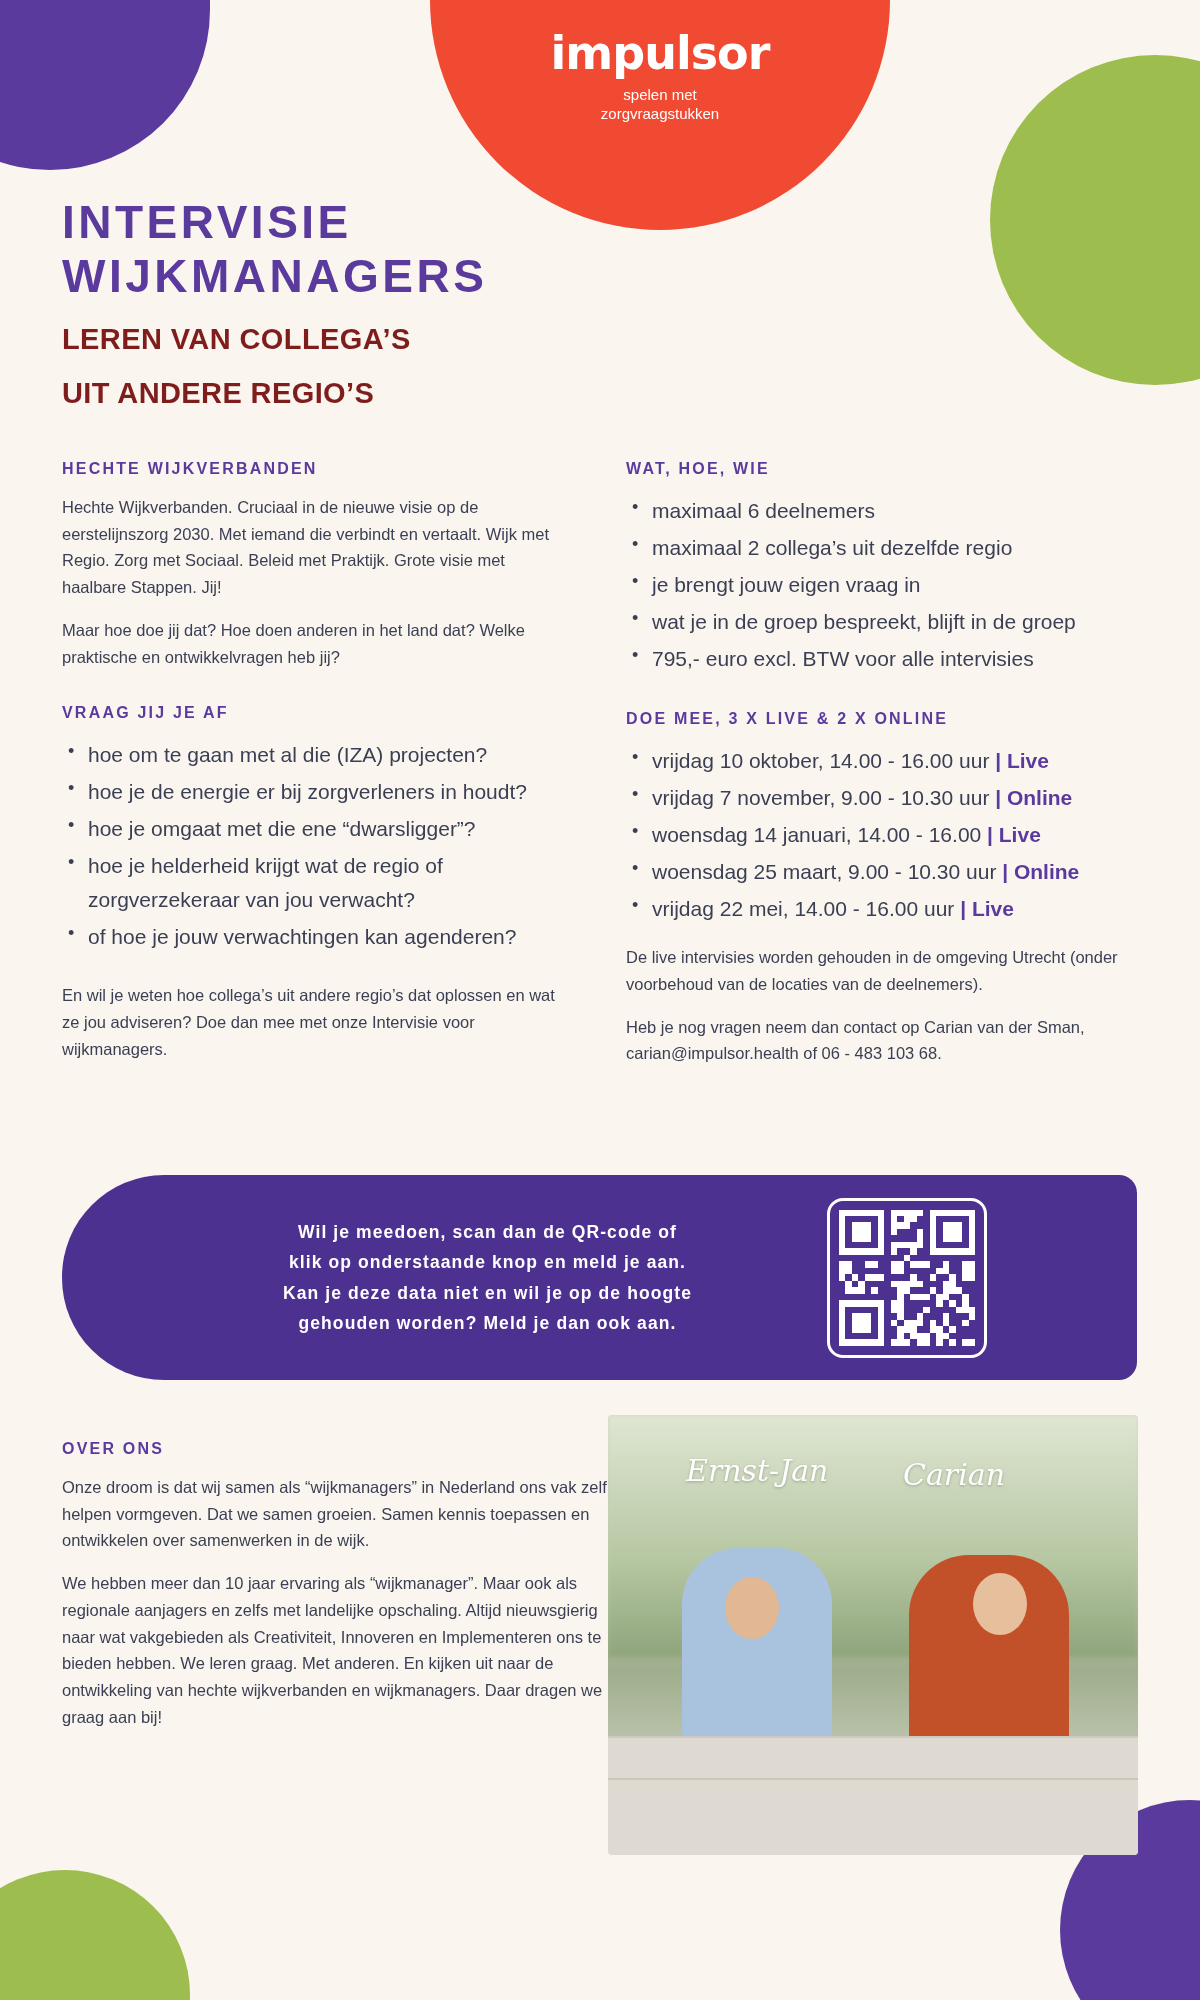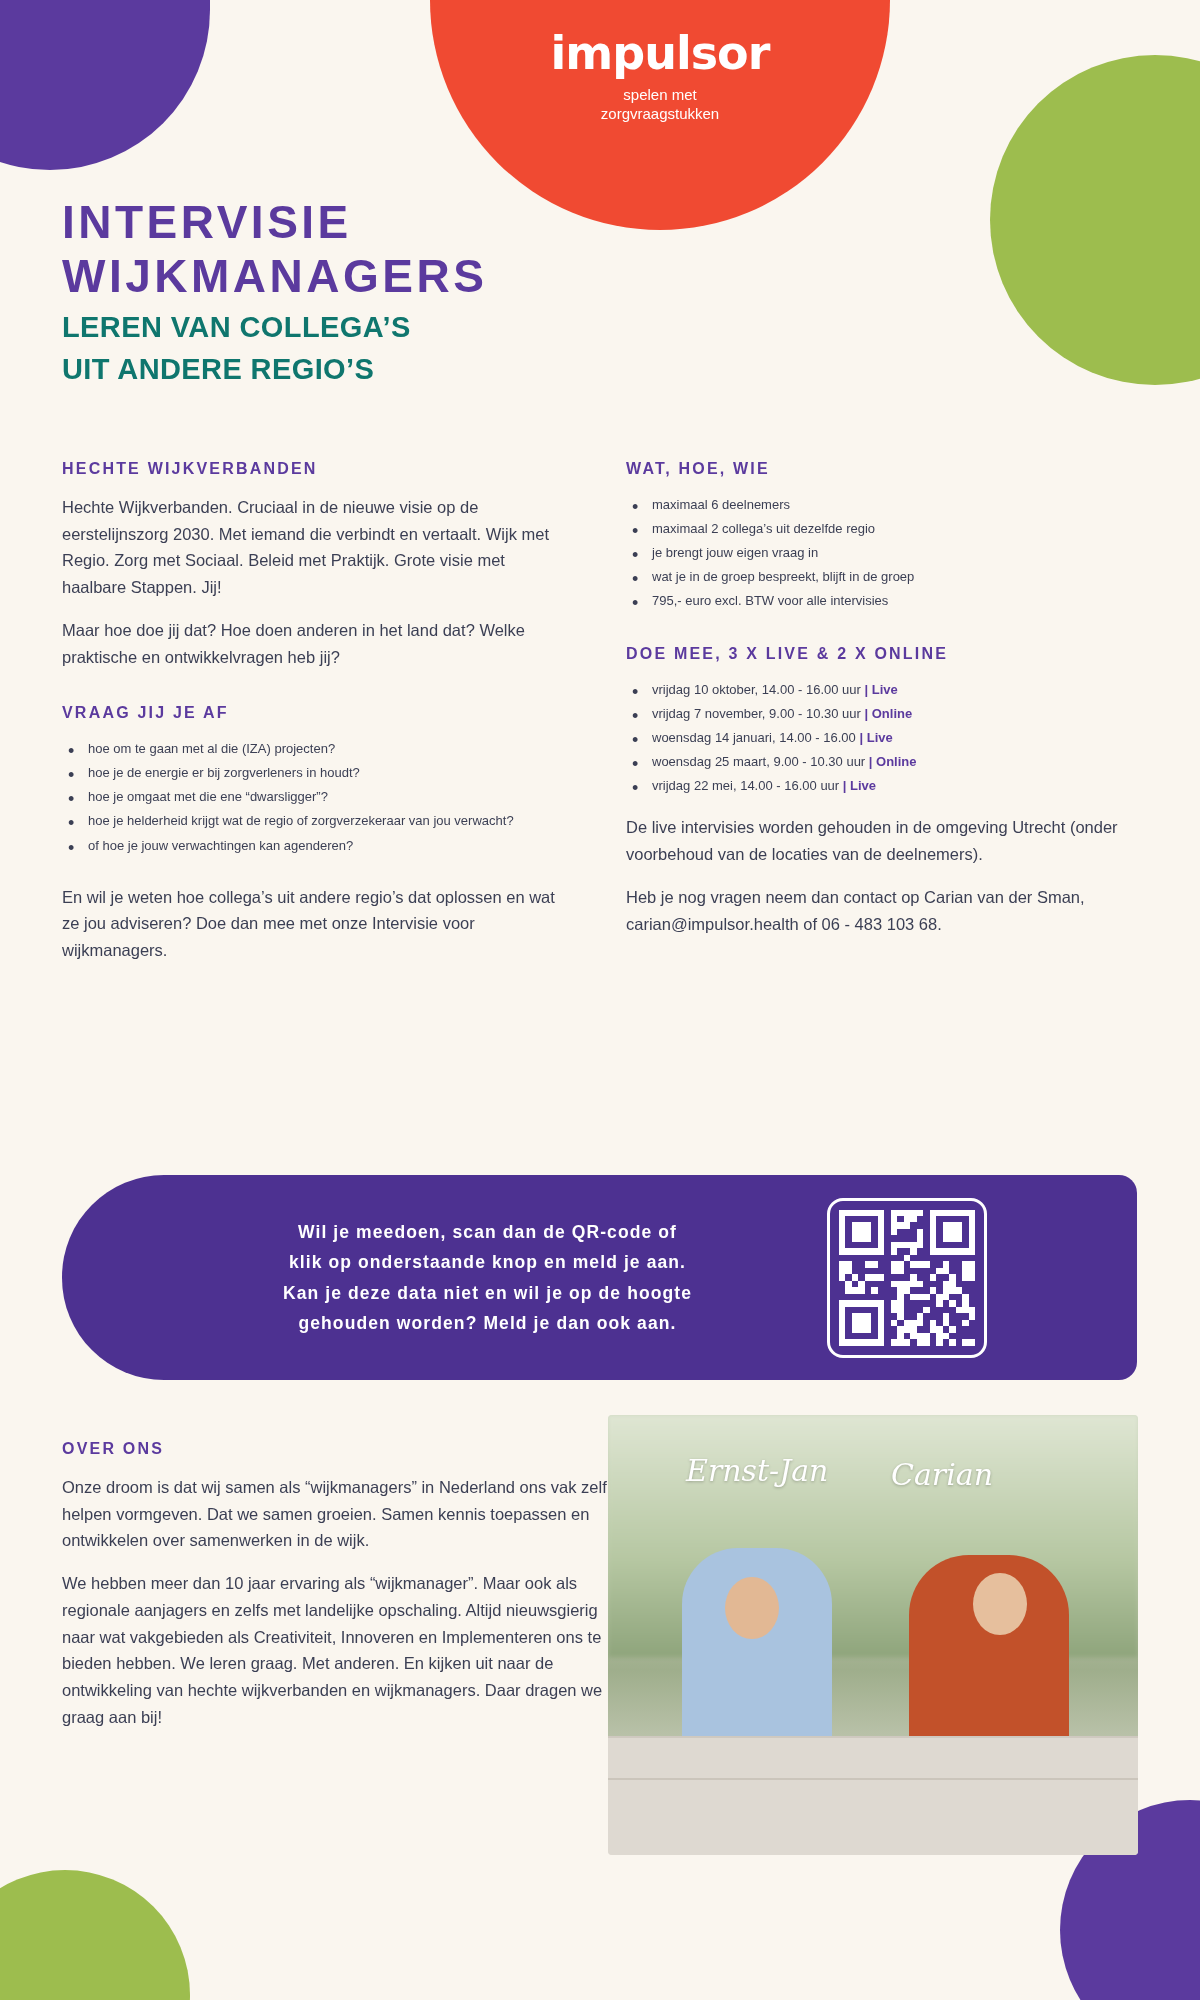--- a/index.html
+++ b/index.html
@@ -81,26 +81,26 @@
   }
   .title-line {
     color: #5b3a9e;
     font-size: 46px;
     font-weight: bold;
     letter-spacing: 3.5px;
     line-height: 1.18;
     font-family: "Liberation Sans", sans-serif;
   }
   .subtitle-line {
-    color: #0f766e;
+    color: #7f1d1d;
     font-size: 29px;
     font-weight: bold;
     letter-spacing: 0.4px;
     line-height: 1.32;
-    margin-top: 4px;
+    margin-top: 16px;
   }
 
   
   .col {
     position: absolute;
     top: 460px;
   }
   .col-left { left: 62px; width: 500px; }
   .col-right { left: 626px; width: 510px; }
 
@@ -118,21 +118,21 @@
     font-size: 16.5px;
     line-height: 1.62;
     margin-bottom: 16px;
   }
   ul.body {
     list-style: none;
     margin: 0 0 14px 0;
   }
   ul.body li {
     color: #3b3f54;
-    font-size: 13px;
+    font-size: 21px;
     line-height: 1.62;
     padding-left: 26px;
     position: relative;
     margin-bottom: 3px;
   }
   ul.body li::before {
     content: "\2022";
     position: absolute;
     left: 6px;
     top: -1px;
@@ -238,21 +238,21 @@
   }
   .name-script {
     position: absolute;
     color: #ffffff;
     font-family: "DejaVu Serif", serif;
     font-style: italic;
     font-size: 30px;
     text-shadow: 0 1px 3px rgba(0,0,0,.25);
   }
   .name-a { left: 78px; top: 38px; }
-  .name-b { left: 283px; top: 42px; text-align: center; }
+  .name-b { left: 295px; top: 42px; text-align: center; }
 </style>
 </head>
 <body>
 
 <div id="poster">
 
   <div class="shape blob-purple-tl"></div>
   <div class="shape blob-red-top"></div>
   <div class="shape blob-green-tr"></div>
   <div class="shape blob-green-bl"></div>

